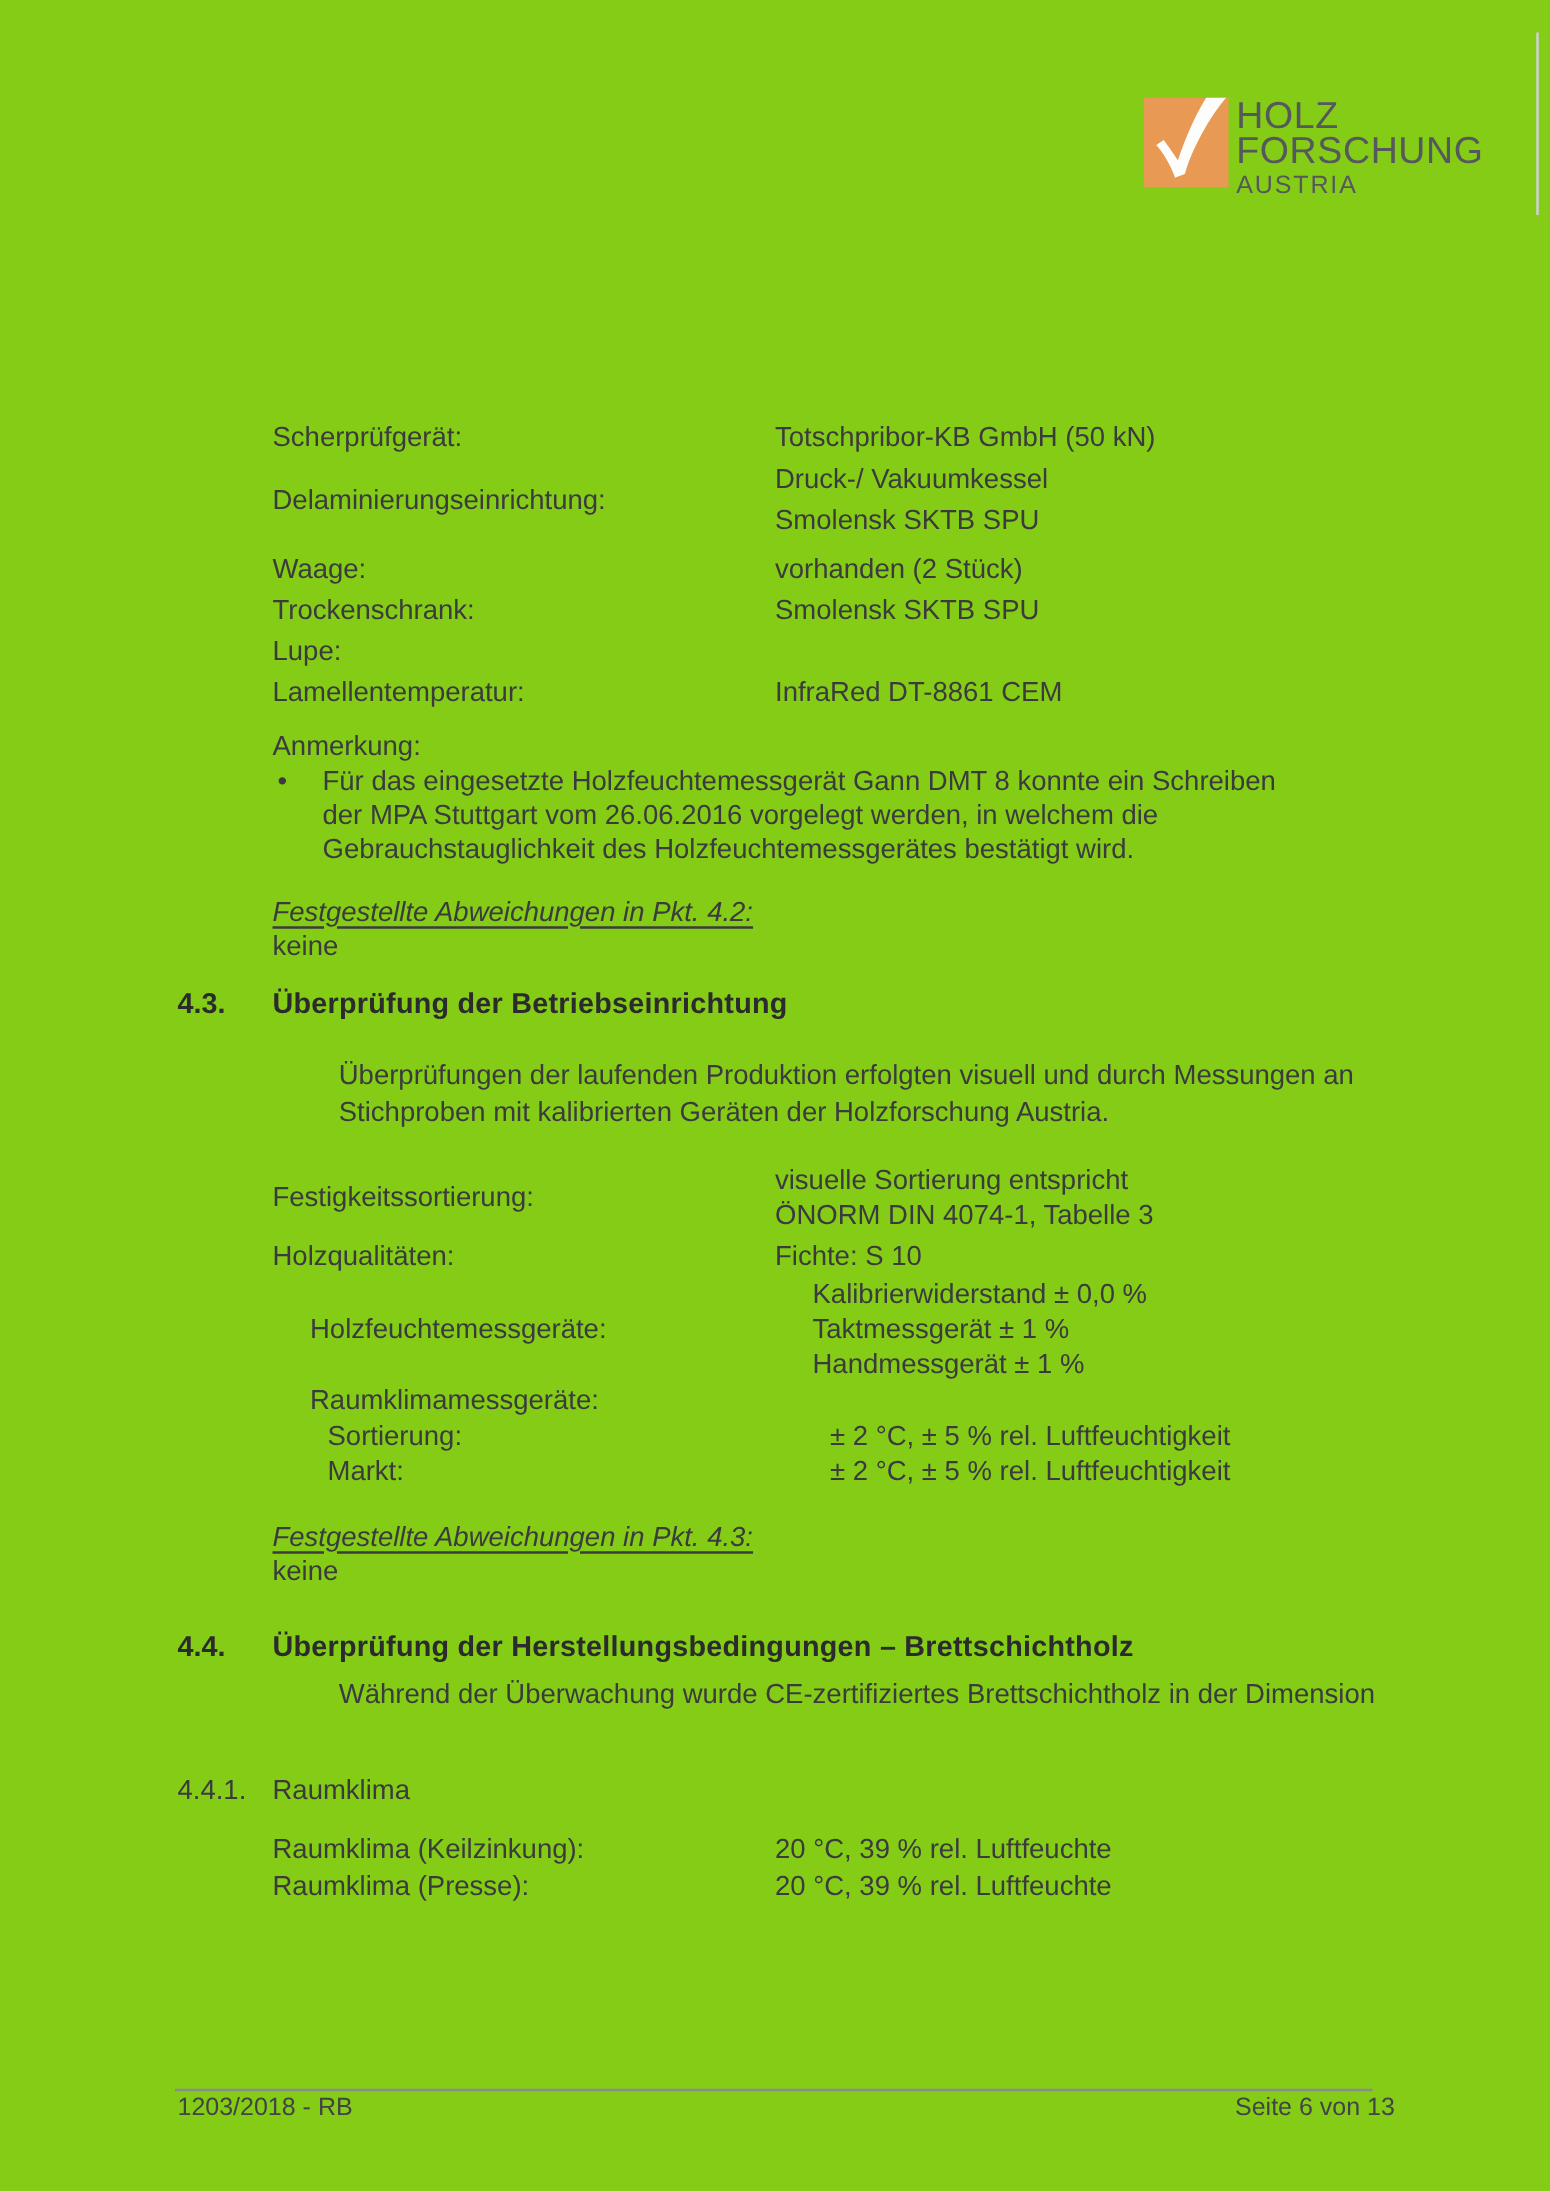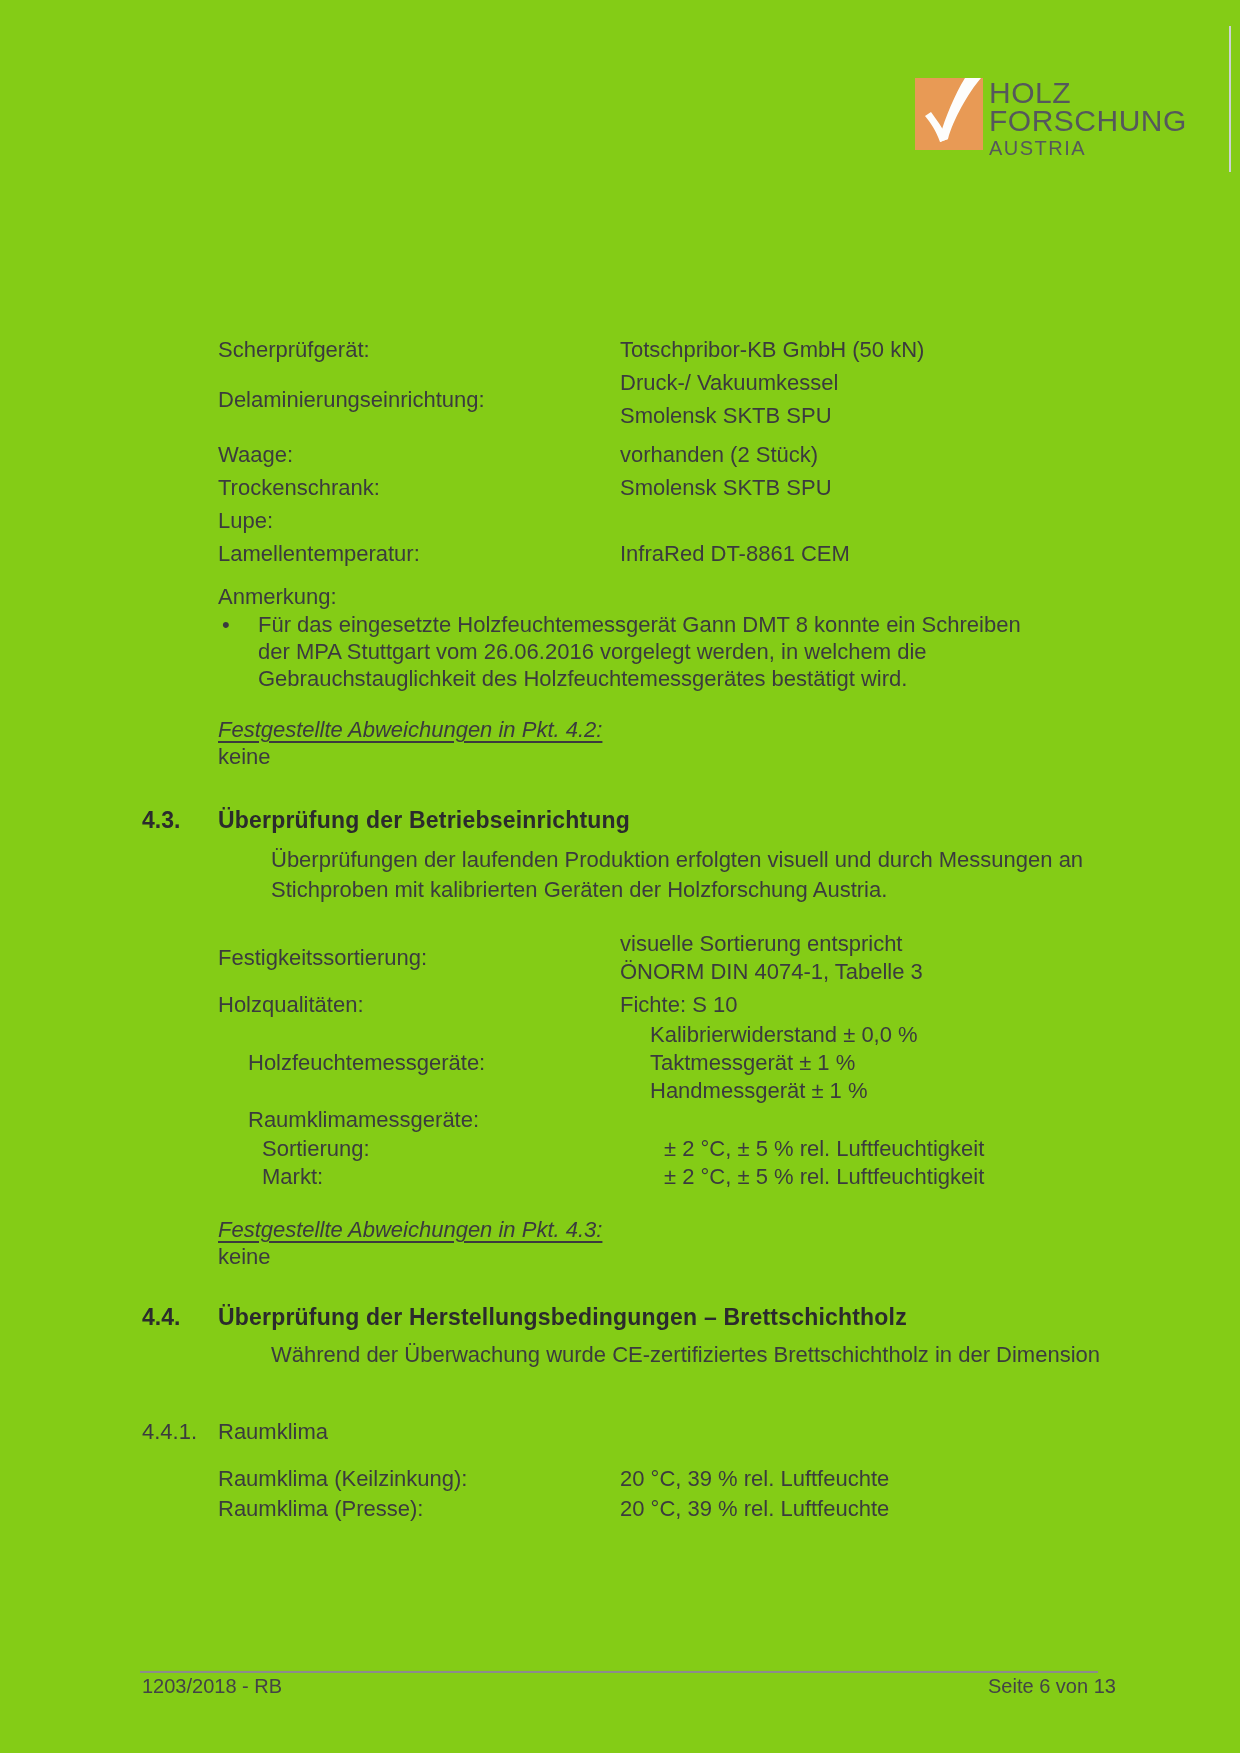--- a/index.html
+++ b/index.html
@@ -141,21 +141,21 @@
       <div>der MPA Stuttgart vom 26.06.2016 vorgelegt werden, in welchem die</div>
       <div>Gebrauchstauglichkeit des Holzfeuchtemessgerätes bestätigt wird.</div>
     </div>
   </div>
 
   <div class="dev-block" style="top:716px;">
     <div class="dev-heading">Festgestellte Abweichungen in Pkt. 4.2:</div>
     <div class="italic">keine</div>
   </div>
 
-  <div class="sec-heading" style="top:806px;">
+  <div class="sec-heading" style="top:788px;">
     <span class="sec-num num-bold">4.3.</span><span class="bold">Überprüfung der Betriebseinrichtung</span>
   </div>
 
   <div class="para" style="top:845px; line-height:30px;">
     <div>Überprüfungen der laufenden Produktion erfolgten visuell und durch Messungen an</div>
     <div>Stichproben mit kalibrierten Geräten der Holzforschung Austria.</div>
   </div>
 
   <div class="kv-block lh28" style="top:930px;">
     <div class="kv-row mb5">

